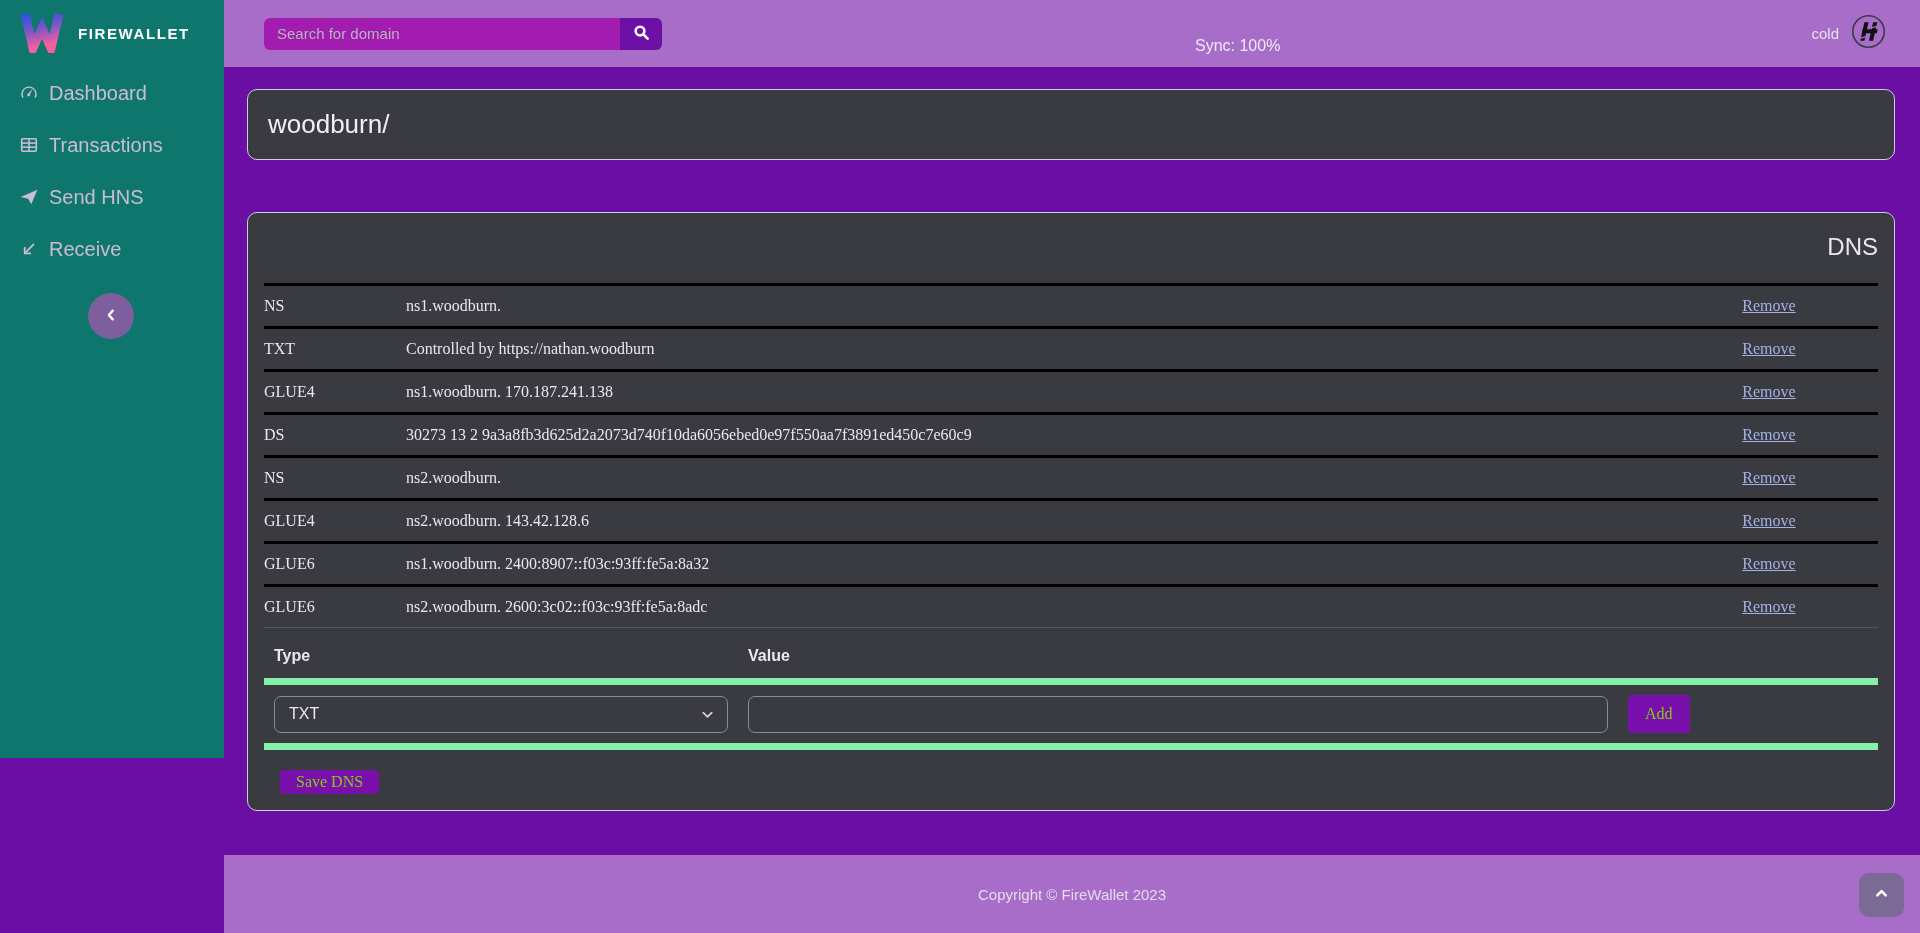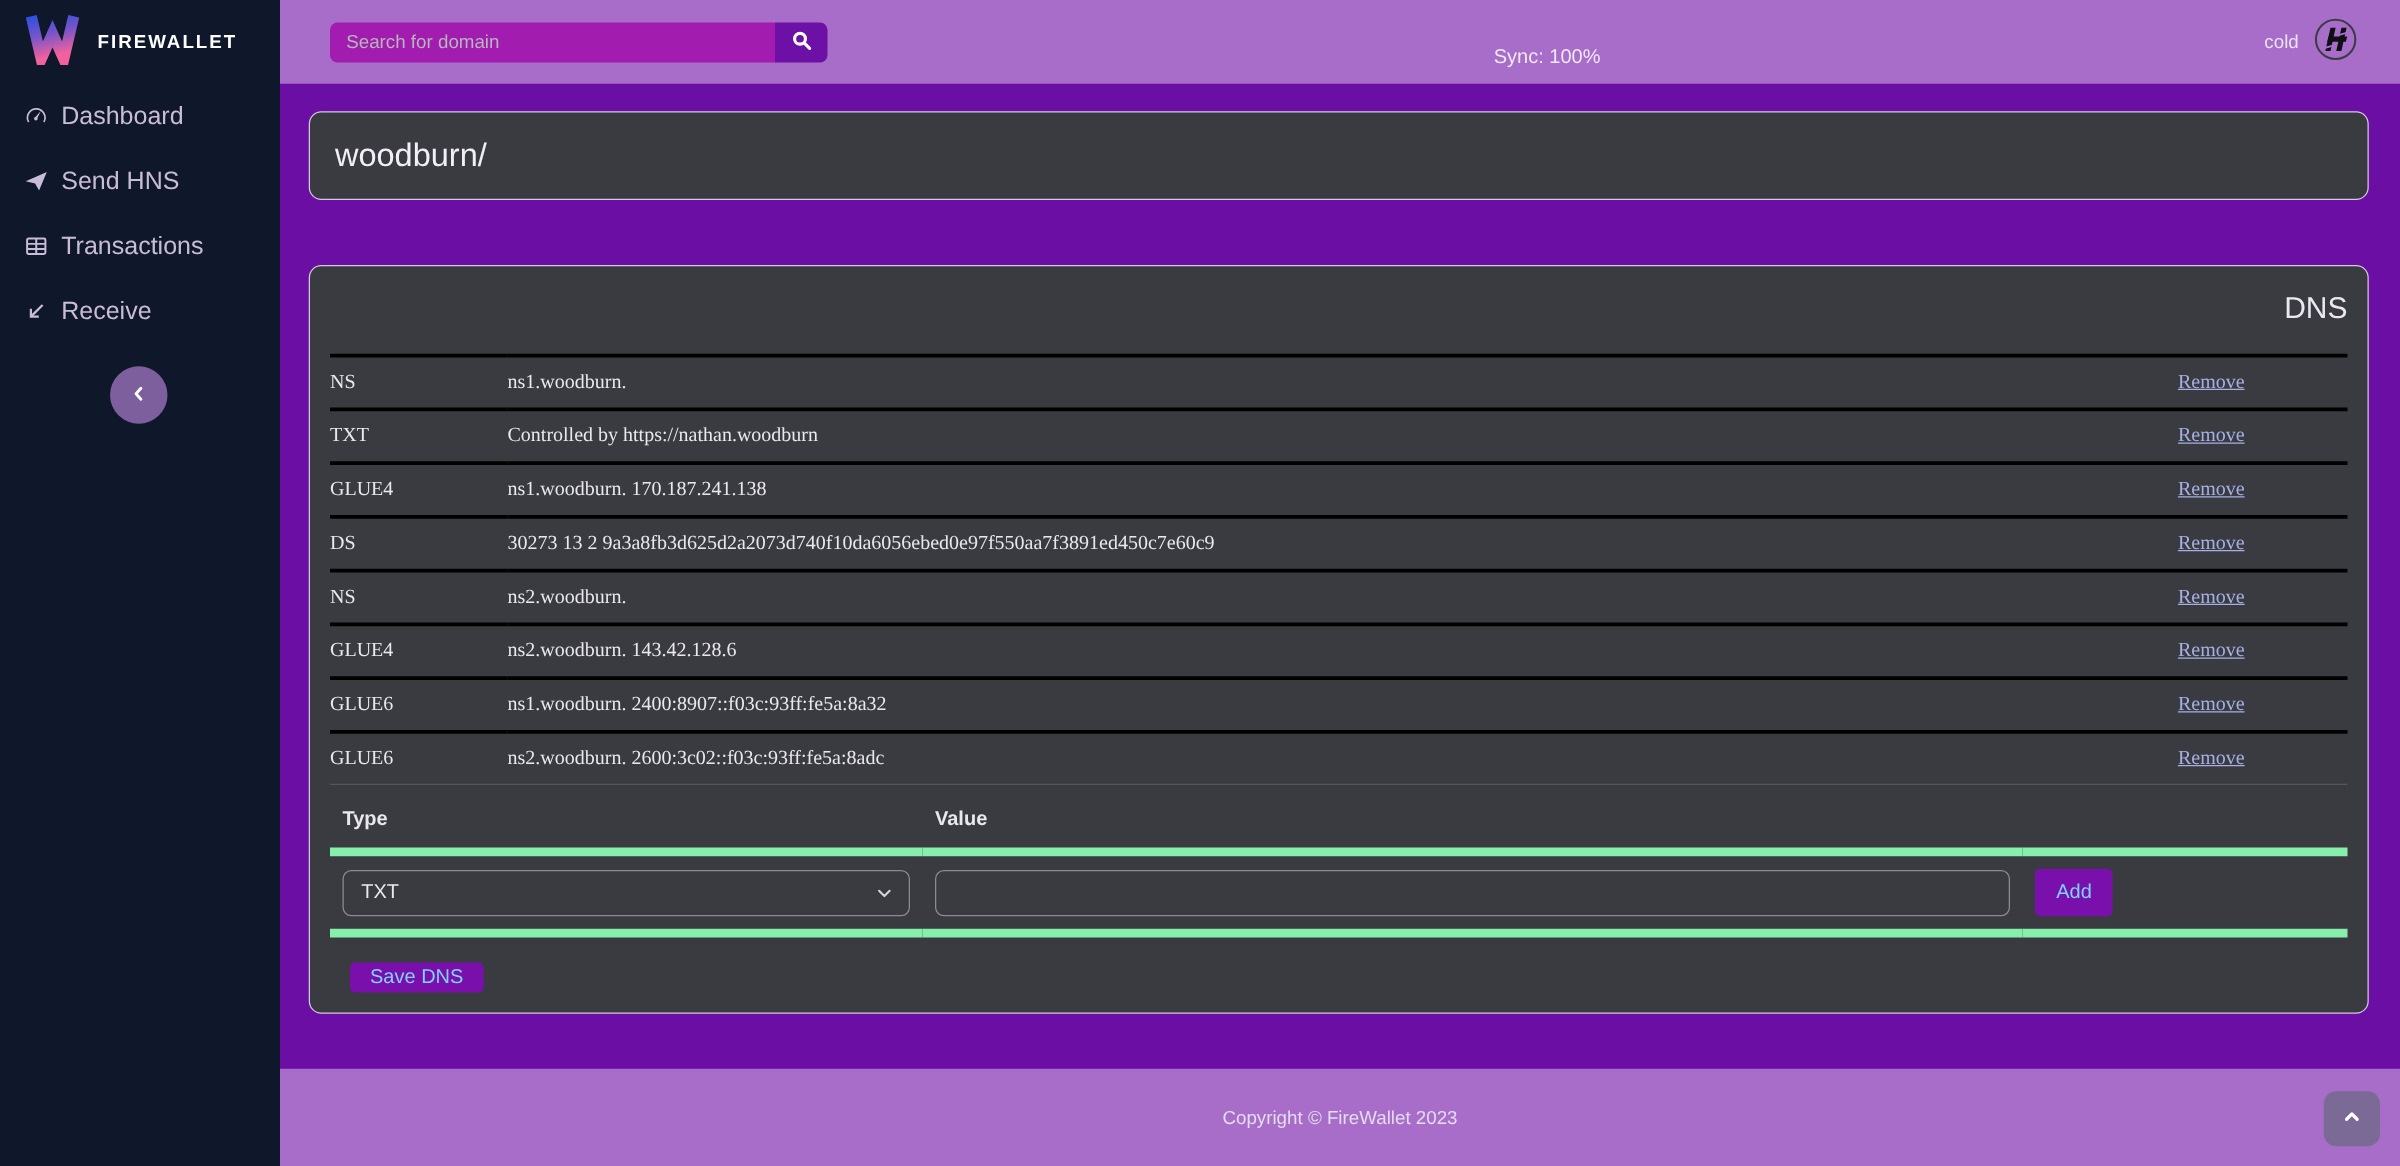--- a/index.html
+++ b/index.html
@@ -2,21 +2,21 @@
 <html><head>
 <meta charset="utf-8">
 <style>
   * { box-sizing: border-box; }
   html,body { margin:0; padding:0; }
   body {
     width:1920px; height:933px; position:relative; overflow:hidden;
     background:#6b0ea4; font-family:"Liberation Sans", sans-serif;
   }
   
-  .sidebar { position:absolute; left:0; top:0; width:224px; height:933px; background:#0f172a; z-index:3; }
+  .sidebar { position:absolute; left:0; top:0; width:224px; height:758px; background:#0f766e; z-index:3; }
   .brand { height:67px; display:flex; align-items:center; padding-left:18px; gap:12px; }
   .brand-name { color:#ffffff; font-size:15px; font-weight:bold; letter-spacing:1.6px; }
   .nav-item { height:52px; display:flex; align-items:center; gap:11px; padding-left:20px;
     color:#c9bcd8; font-size:20px; cursor:pointer; }
   .nav-item .ni { width:18px; height:18px; display:inline-flex; align-items:center; justify-content:center; }
   .collapse-btn { width:46px; height:46px; border-radius:50%; background:#7c5f9c; border:none;
     margin:18px 0 0 88px; display:flex; align-items:center; justify-content:center; cursor:pointer; }
   
   .topbar { position:absolute; left:224px; top:0; width:1696px; height:67px; background:#a76dc8;
     display:flex; align-items:center; z-index:2; }
@@ -46,22 +46,22 @@
   a.remove-link { color:#a6b0e4; text-decoration:underline; cursor:pointer; }
   .form-table th { text-align:left; font-weight:bold; font-size:16px; padding:19px 10px 13px 10px; }
   .form-table tr { border-bottom:7px solid #86efac; }
   .form-table td { padding:10px 10px 10px 10px; }
   .fcol-1 { width:474px; } .fcol-2 { width:880px; }
   .type-select { width:100%; height:37px; border:1px solid #8b8b96; border-radius:7px;
     display:flex; align-items:center; padding:0 14px; position:relative; cursor:pointer; color:#e9e7ef; font-size:16px; }
   .type-select .chev { position:absolute; right:12px; top:10px; }
   .value-input { width:100%; height:37px; background:transparent; border:1px solid #8b8b96;
     border-radius:7px; color:#fff; font-size:16px; padding:0 12px; outline:none; font-family:"Liberation Sans",sans-serif; }
-  .btn { background:#7a10ab; color:#7dd3fc; border:none; border-radius:4px; font-size:16px;
-    font-family:Liberation Sans, sans-serif; cursor:pointer; }
+  .btn { background:#7a10ab; color:#84cc16; border:none; border-radius:4px; font-size:16px;
+    font-family:Liberation Serif, serif; cursor:pointer; }
   .add-btn { height:38px; padding:0 17px; }
   .save-btn { height:24px; padding:0 16px; margin-top:20px; margin-left:16px; display:inline-block; }
   
   .footer { position:absolute; left:224px; bottom:0; width:1696px; height:78px; background:#a76dc8;
     display:flex; align-items:center; justify-content:center; }
   .copyright { color:#e4dbef; font-size:15px; }
   .scroll-top { position:absolute; right:16px; bottom:16px; width:45px; height:44px; border:none;
     border-radius:10px; background:#7b6a95; display:flex; align-items:center; justify-content:center;
     cursor:pointer; z-index:4; }
 </style>
@@ -89,36 +89,36 @@
     <span class="ni">
       <svg width="18" height="18" viewBox="0 0 16 16" fill="currentColor">
         <path d="M8 2.2a6.8 6.8 0 0 0-5.9 10.2l1-.6A5.6 5.6 0 0 1 8 3.4a5.6 5.6 0 0 1 4.9 8.4l1 .6A6.8 6.8 0 0 0 8 2.2z"></path>
         <path d="M7.6 8.3 11.4 4 8.9 9a1.3 1.3 0 1 1-1.3-.7z"></path>
       </svg>
     </span>
     <span>Dashboard</span>
   </div>
   <div class="nav-item">
     <span class="ni">
-      <svg width="18" height="18" viewBox="0 0 16 16" fill="currentColor">
-        <polygon points="0.5,8 15.5,1.5 10,14.5 7.2,9.6"></polygon>
-      </svg>
-    </span>
-    <span>Send HNS</span>
-  </div>
-  <div class="nav-item">
-    <span class="ni">
       <svg width="18" height="18" viewBox="0 0 16 16" fill="none" stroke="currentColor" stroke-width="1.4">
         <rect x="1.5" y="2.5" width="13" height="11" rx="1"></rect>
         <line x1="1.5" y1="6.3" x2="14.5" y2="6.3"></line>
         <line x1="1.5" y1="9.9" x2="14.5" y2="9.9"></line>
         <line x1="8" y1="2.5" x2="8" y2="13.5"></line>
       </svg>
     </span>
     <span>Transactions</span>
+  </div>
+  <div class="nav-item">
+    <span class="ni">
+      <svg width="18" height="18" viewBox="0 0 16 16" fill="currentColor">
+        <polygon points="0.5,8 15.5,1.5 10,14.5 7.2,9.6"></polygon>
+      </svg>
+    </span>
+    <span>Send HNS</span>
   </div>
   <div class="nav-item">
     <span class="ni">
       <svg width="18" height="18" viewBox="0 0 16 16" fill="none" stroke="currentColor" stroke-width="1.6">
         <path d="M12.5 3.5 4.2 11.8"></path>
         <path d="M4.2 6.2v5.6h5.6"></path>
       </svg>
     </span>
     <span>Receive</span>
   </div>

